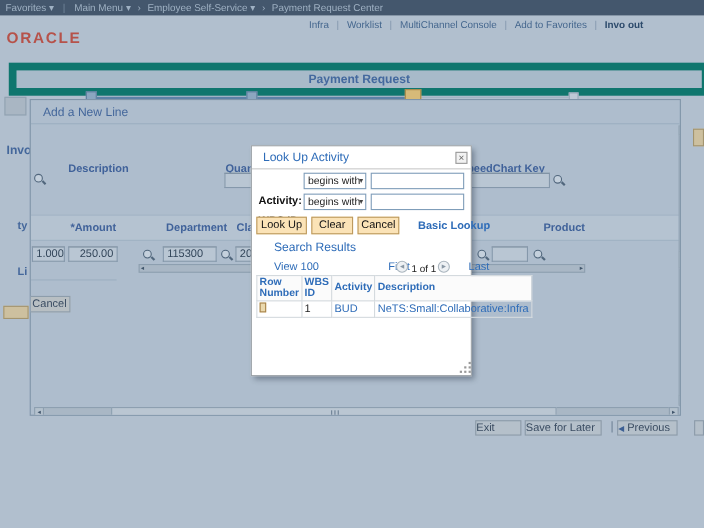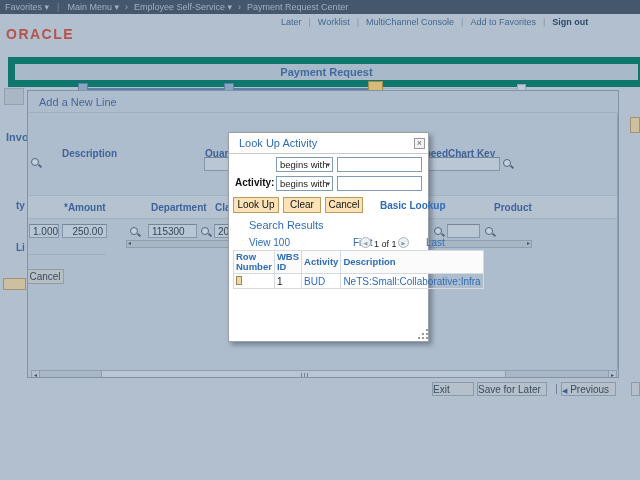--- a/index.html
+++ b/index.html
@@ -86,29 +86,29 @@
     <span><span>Favorites</span> <span>▾</span></span>
     <span class="vsep"></span>
     <span><span>Main Menu</span> <span>▾</span></span>
     <span>›</span>
     <span><span>Employee Self-Service</span> <span>▾</span></span>
     <span>›</span>
     <span>Payment Request Center</span>
   </div>
 
   <div class="portalbar abs">
-    <span class="link">Later</span>
+    <span class="link">Infra</span>
     <span class="vsep"></span>
     <span class="link">Worklist</span>
     <span class="vsep"></span>
     <span class="link">MultiChannel Console</span>
     <span class="vsep"></span>
     <span class="link">Add to Favorites</span>
     <span class="vsep"></span>
-    <span class="signout">Sign out</span>
+    <span class="signout">Invo out</span>
   </div>
 
   <div class="t logo">ORACLE</div>
 
   <div class="abs band">Payment Request</div>
 
   <div class="abs trainline" style="left:84px;top:88px;width:292px;background:#5c81a6;"></div>
   <div class="abs trainline" style="left:380px;top:88px;width:142px;height:1px;background:#a2b2c2;"></div>
   <div class="sq" style="left:78px;top:83px;width:10px;height:10px;background:#8ba6c0;border:1px solid #5e7f9e;"></div>
   <div class="sq" style="left:224px;top:83px;width:10px;height:10px;background:#8ba6c0;border:1px solid #5e7f9e;"></div>

